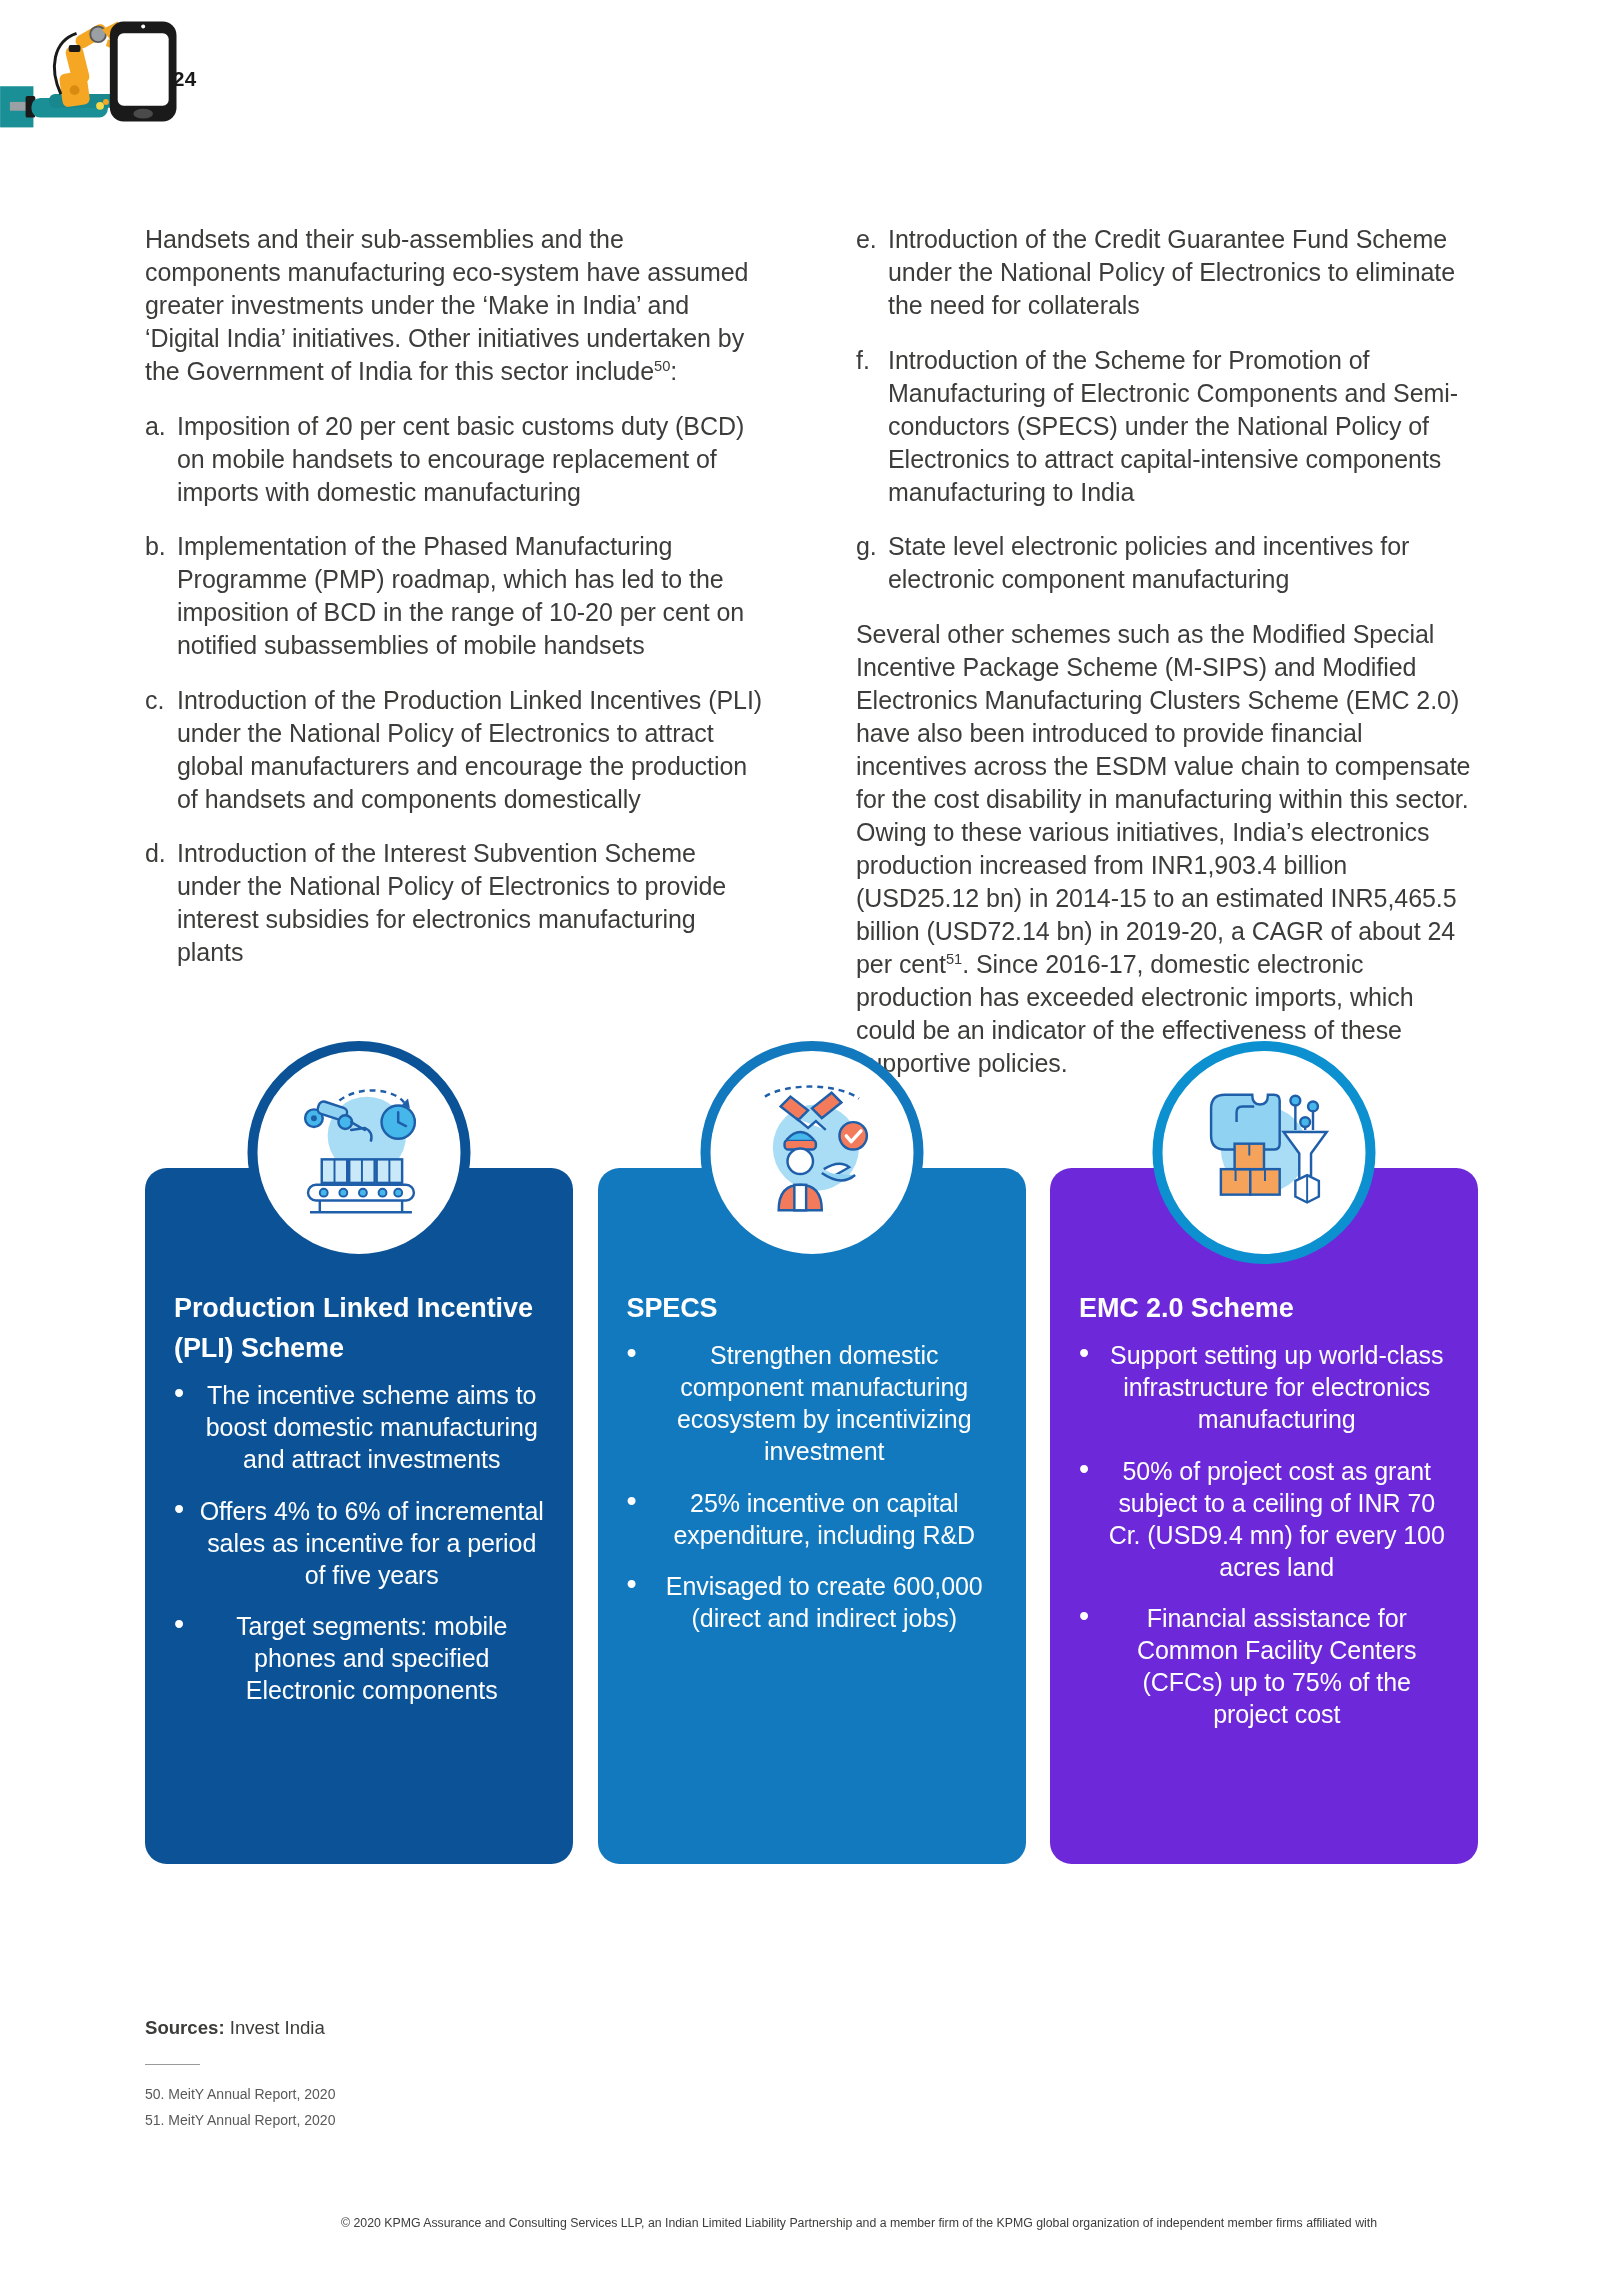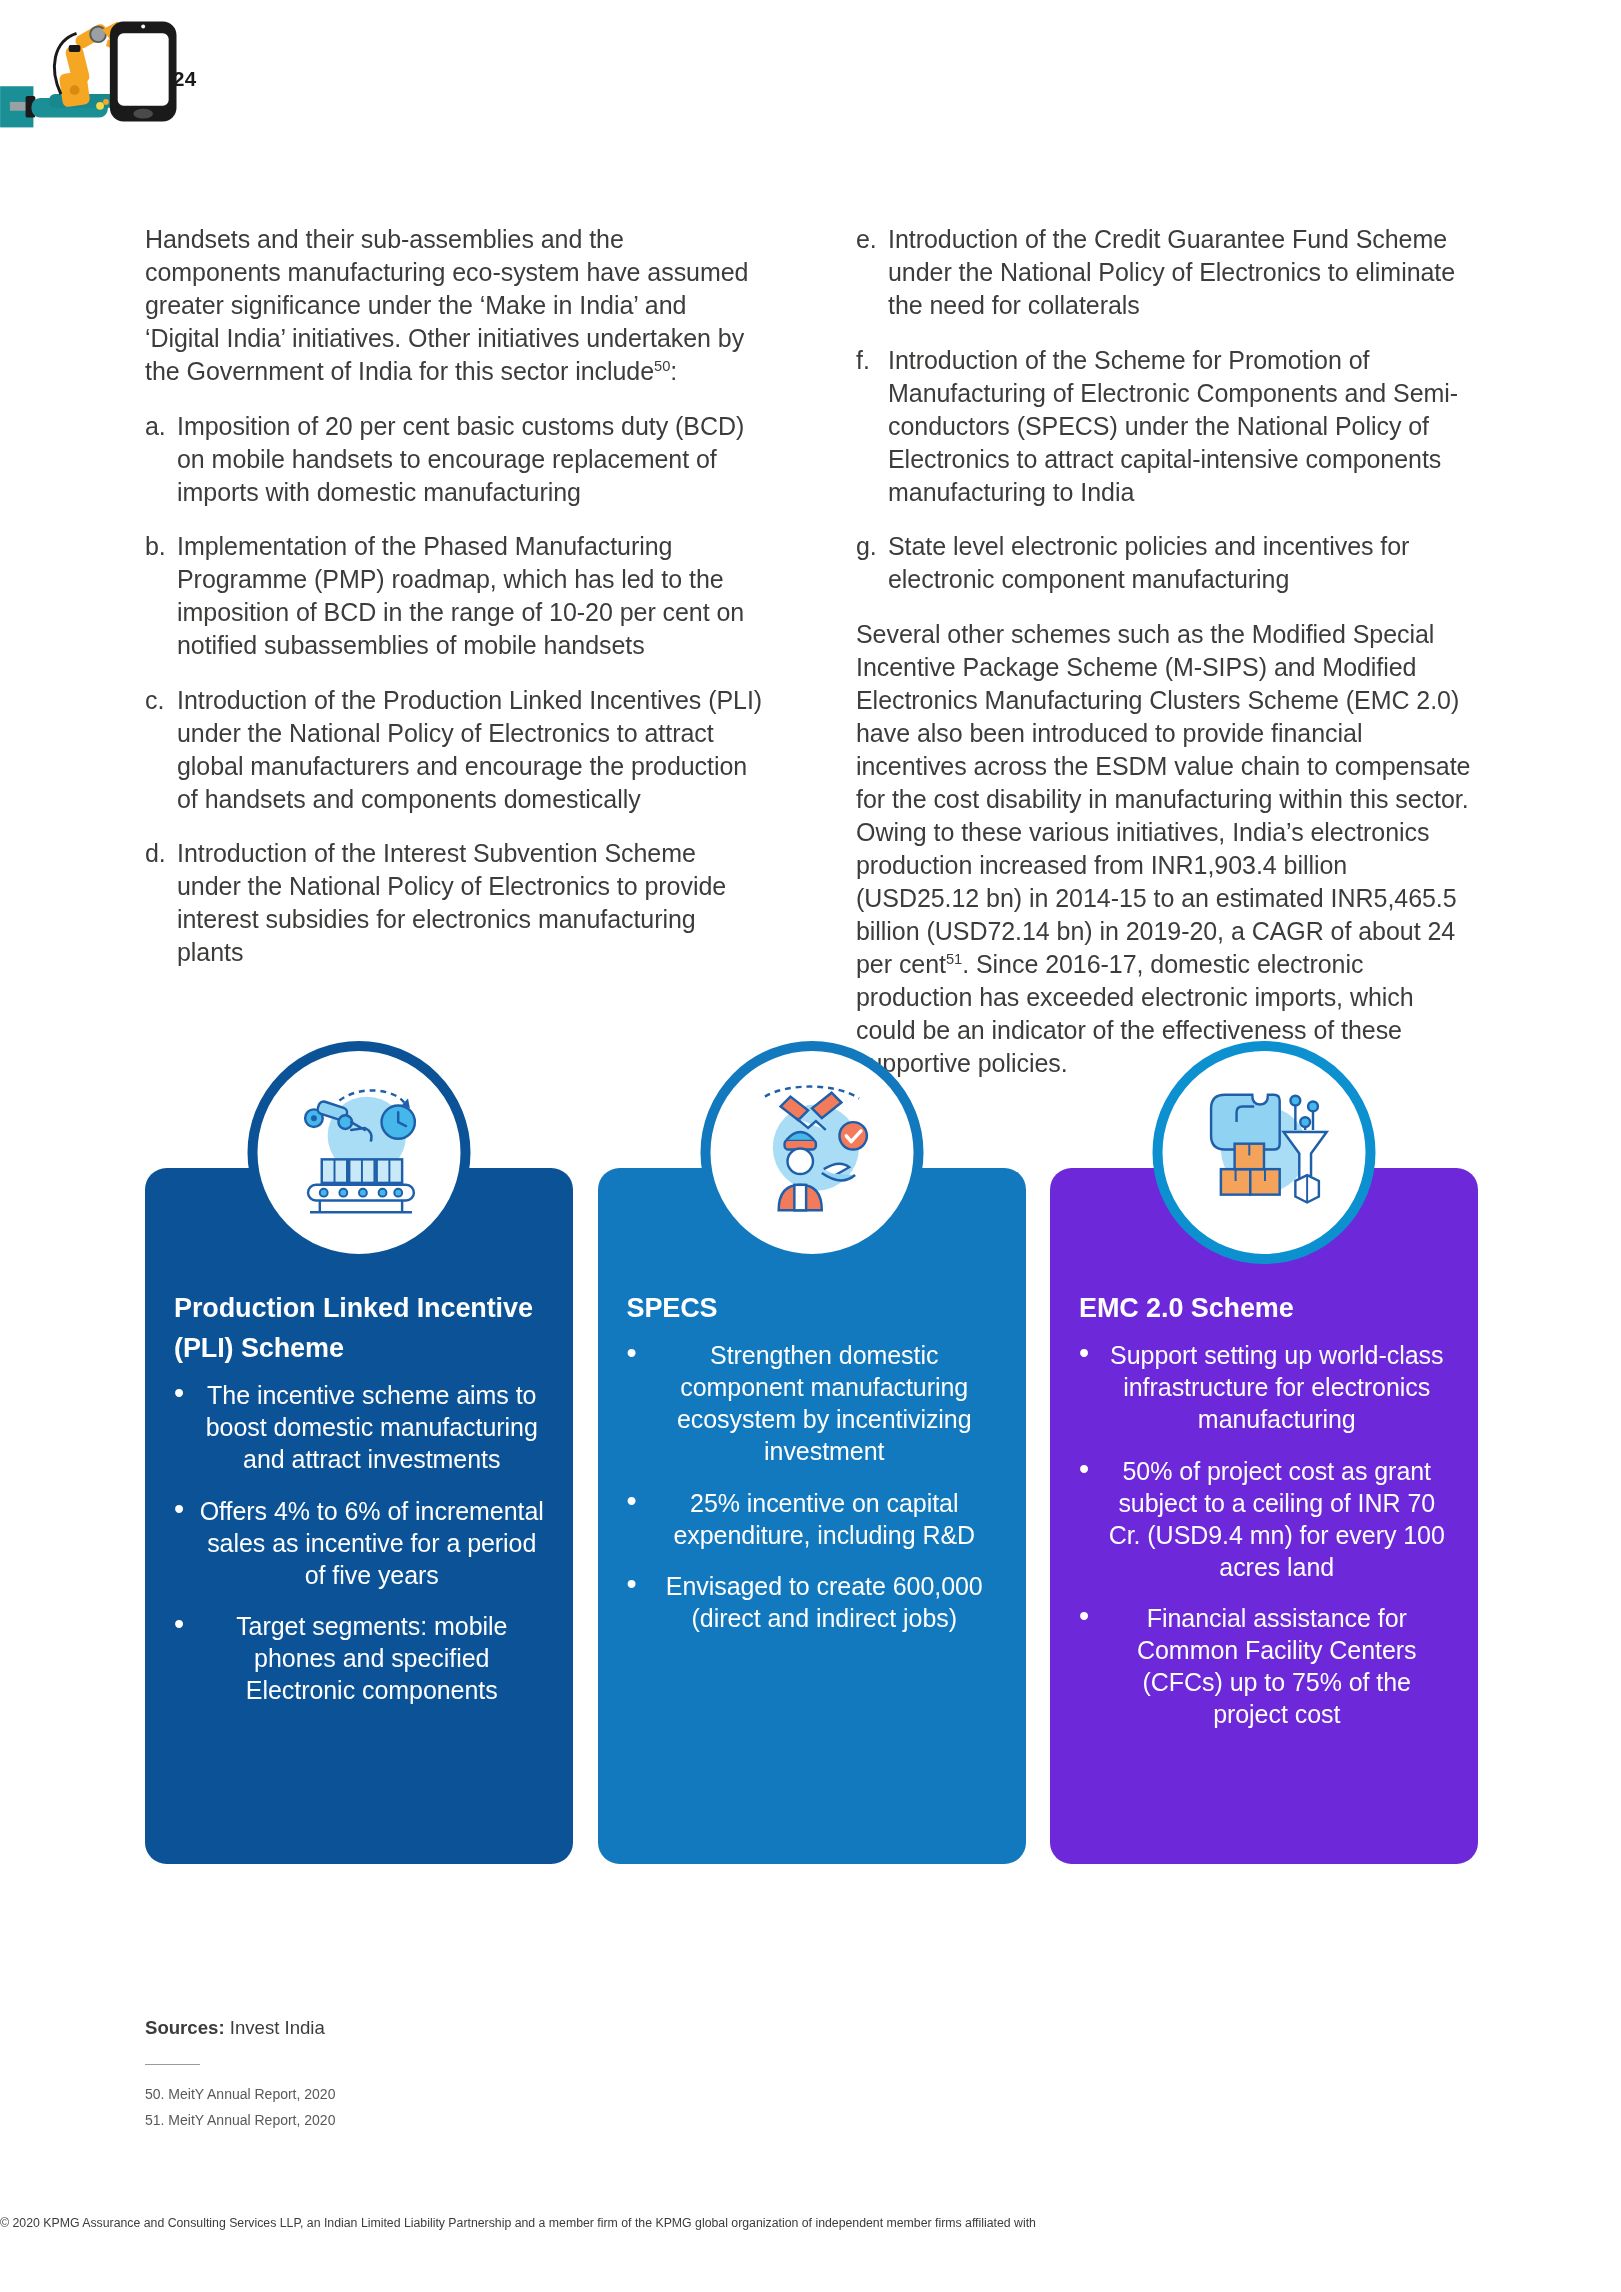--- a/index.html
+++ b/index.html
@@ -107,21 +107,21 @@
     position:absolute; left:145px; top:2064px;
     width:55px; height:1px; background:#9a9a9a;
   }
   .footnotes {
     position:absolute; left:145px; top:2082px;
     font-size:14px; line-height:25.5px; color:#595959;
   }
 
   .copyright {
     position:absolute; left:0; top:2213px; width:1377px;
-    text-align:left;
+    text-align:right;
     font-size:12.3px; line-height:20.6px; color:#3c3c3b;
   }
 </style>
 </head>
 <body>
 
 <div class="header-art">
   <svg width="255" height="147" viewBox="0 0 260 150">
 
     <rect x="0" y="88" width="34" height="42" fill="#1a8f96"></rect>
@@ -146,21 +146,21 @@
     <rect x="120" y="34" width="52" height="74" rx="6" fill="#ffffff"></rect>
     <circle cx="146" cy="27" r="2" fill="#ffffff"></circle>
     <ellipse cx="146" cy="116" rx="10" ry="5" fill="#4a4a4a"></ellipse>
   </svg>
   <div class="page-number">24</div>
 </div>
 
 <div class="columns">
 
   <div class="col">
-    <p class="para"><span>Handsets and their sub-assemblies and the components manufacturing eco-system have assumed greater significance under the ‘Make in India’ and ‘Digital India’ initiatives. Other initiatives undertaken by the Government of India for this sector include</span><sup>50</sup><span>:</span></p>
+    <p class="para"><span>Handsets and their sub-assemblies and the components manufacturing eco-system have assumed greater investments under the ‘Make in India’ and ‘Digital India’ initiatives. Other initiatives undertaken by the Government of India for this sector include</span><sup>50</sup><span>:</span></p>
 
     <ul class="alpha-list">
       <li class="alpha-item">
         <span class="alpha-marker">a.</span>
         <span class="alpha-text">Imposition of 20 per cent basic customs duty (BCD) on mobile handsets to encourage replacement of imports with domestic manufacturing</span>
       </li>
       <li class="alpha-item">
         <span class="alpha-marker">b.</span>
         <span class="alpha-text">Implementation of the Phased Manufacturing Programme (PMP) roadmap, which has led to the imposition of BCD in the range of 10-20 per cent on notified subassemblies of mobile handsets</span>
       </li>

